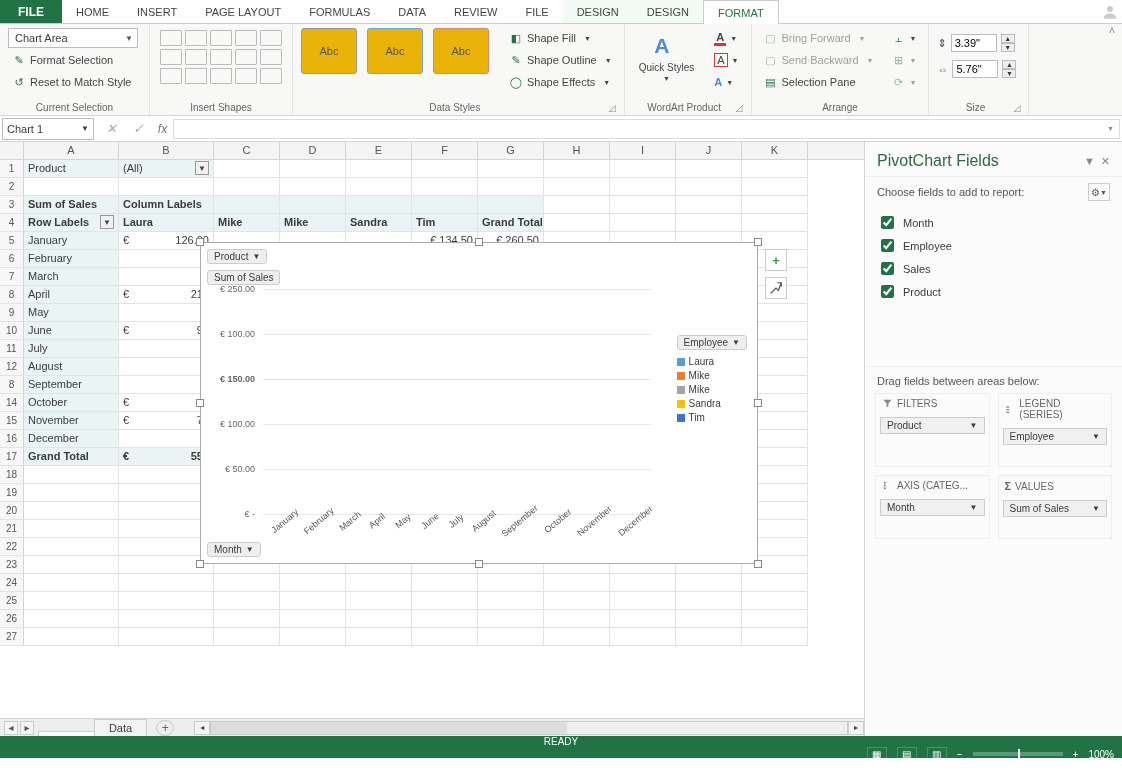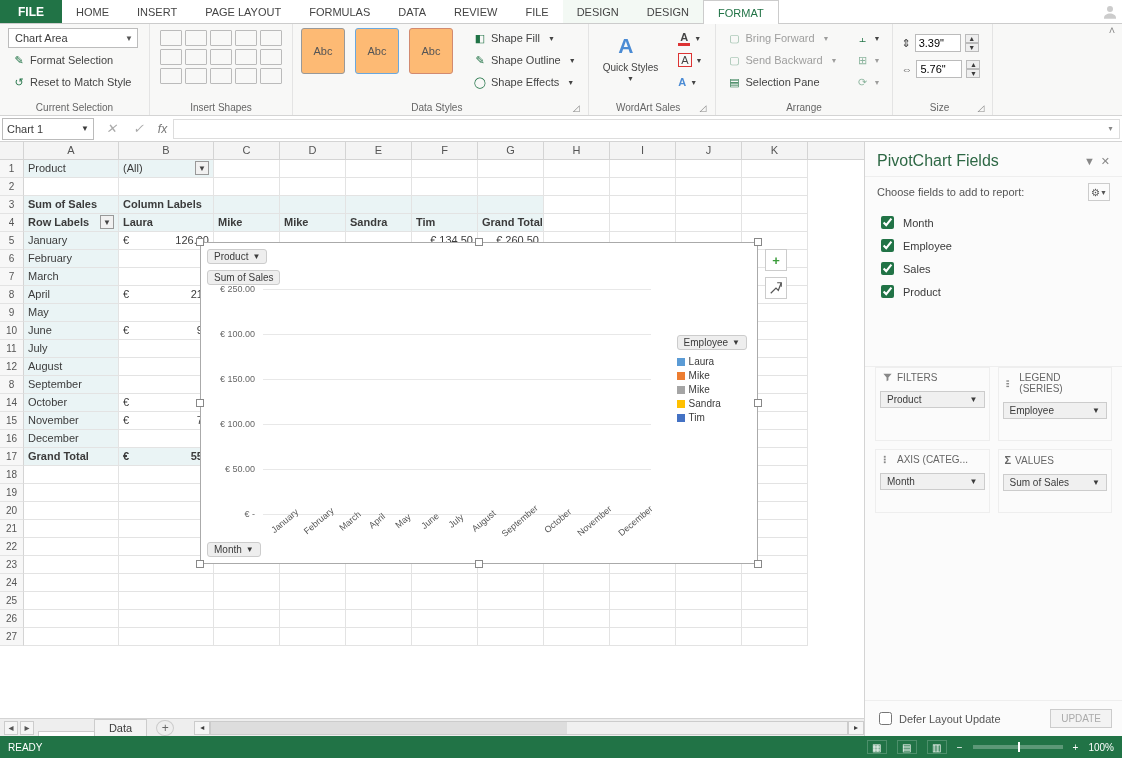--- a/index.html
+++ b/index.html
@@ -33,21 +33,21 @@
   .rgroup-title{text-align:center;font-size:10px;color:#666;padding-top:2px;white-space:nowrap;}
   .rgroup-body{flex:1;display:flex;align-items:flex-start;gap:6px;}
   .vstack{display:flex;flex-direction:column;gap:2px;}
   .combo{border:1px solid #bcbcbc;background:#fff;height:20px;padding:0 4px 0 6px;width:130px;display:flex;align-items:center;justify-content:space-between;font-size:11px;}
   .combo .caret{font-size:8px;color:#555;}
   .mini-btn{height:20px;display:flex;align-items:center;gap:4px;padding:0 4px;font-size:11px;color:#444;border-radius:2px;}
   .mini-btn .ic{width:14px;height:14px;display:inline-flex;align-items:center;justify-content:center;color:var(--green);}
   .shape-cell{width:22px;height:16px;border:1px solid #bbb;border-radius:1px;}
   .shape-box{padding:2px;display:grid;grid-template-columns:repeat(5,22px);grid-auto-rows:16px;gap:3px;}
   .abc-box{display:flex;gap:10px;}
-  .abc{width:44px;height:46px;border:1px solid #999;border-radius:3px;display:flex;align-items:center;justify-content:center;font-size:11px;color:#555;background:#fdba74;}
+  .abc{width:56px;height:46px;border:1px solid #999;border-radius:3px;display:flex;align-items:center;justify-content:center;font-size:11px;color:#555;background:#eab308;}
   .abc.blue{border-color:#6aa8de;}
   .abc.red{border-color:#d28a70;}
   .big-btn{display:flex;flex-direction:column;align-items:center;justify-content:center;gap:2px;padding:4px 6px;font-size:10px;color:#444;}
   .big-btn svg{width:28px;height:28px;}
   .spin{display:flex;align-items:center;gap:4px;}
   .spin input{width:46px;height:18px;border:1px solid #bbb;font-size:11px;padding:0 3px;}
   .spin .spinbtns{display:flex;flex-direction:column;}
   .spin .spinbtns span{width:14px;height:9px;border:1px solid #bbb;background:#eee;font-size:7px;text-align:center;line-height:7px;}
   .dlge{font-size:9px;color:#888;align-self:flex-end;margin-left:auto;}
   
@@ -125,21 +125,21 @@
   .area{border:1px solid #eee;}
   .area-h{display:flex;align-items:center;gap:4px;font-size:10px;color:#666;padding:4px 6px;}
   .area-h svg{width:11px;height:11px;fill:#888;}
   .area-body{padding:4px;min-height:42px;}
   .area-item{background:#f0f0f0;border:1px solid #ccc;padding:2px 6px;font-size:10px;display:flex;align-items:center;justify-content:space-between;}
   .area-item .caret{font-size:8px;}
   .pane-foot{margin-top:auto;padding:8px 10px;border-top:1px solid #eee;display:flex;align-items:center;}
   .pane-foot label{font-size:11px;color:#555;display:flex;align-items:center;gap:4px;}
   .pane-foot button{margin-left:auto;padding:3px 10px;font-size:10px;border:1px solid #ccc;background:#f3f3f3;color:#aaa;}
   
-  .status{height:22px;background:var(--green);color:#fff;display:flex;align-items:center;padding:0 8px;font-size:10px;}
+  .status{height:22px;background:var(--green);color:#fff;display:flex;align-items:center;padding:0 8px;font-size:10px;flex-direction:column;}
   .status .right{margin-left:auto;display:flex;align-items:center;gap:10px;}
   .view-btn{width:20px;height:14px;border:1px solid #fff3;display:inline-flex;align-items:center;justify-content:center;}
   .zoom-track{width:90px;height:4px;background:#fff4;position:relative;}
   .zoom-track::after{content:'';position:absolute;left:50%;top:-3px;width:2px;height:10px;background:#fff;}
 </style>
 </head>
 <body>
 
 <div class="tabstrip">
   <div class="file-tab">FILE</div>
@@ -255,21 +255,21 @@
             <span style="color:#444;border:1px solid #d33;padding:0 2px">A</span>
             <span class="caret" style="font-size:7px">▼</span>
           </div>
         <div class="mini-btn">
             <b style="color:#4b8bd4">A</b>
             <span class="caret" style="font-size:7px">▼</span>
           </div>
       </div>
     </div>
     <div class="rgroup-title" style="display:flex">
-        <span style="flex:1">WordArt Sales</span>
+        <span style="flex:1">WordArt Product</span>
         <span class="dlge">◿</span>
       </div>
   </div>
 
   <div class="rgroup" style="min-width:140px">
     <div class="rgroup-body">
       <div class="vstack">
         <div class="mini-btn" style="opacity:.5">
             <span class="ic">▢</span>
             <span>Bring Forward</span>
@@ -764,21 +764,21 @@
         <div><span class="chip">
               <span>Product</span>
               <span class="caret">▼</span>
             </span></div>
         <div style="margin-top:6px"><span class="chip">Sum of Sales</span></div>
         <div class="plot">
           <div class="y-axis" id="yaxis">
               <div class="y-tick" style="top: 100%;">€ -</div>
               <div class="y-tick" style="top: 80%;">€ 50.00</div>
               <div class="y-tick" style="top: 60%;">€ 100.00</div>
-              <div class="y-tick" style="top: 40%;">€ 150.00</div>
+              <div class="y-tick" style="top: 40%; font-weight: bold;">€ 150.00</div>
               <div class="y-tick" style="top: 20%;">€ 100.00</div>
               <div class="y-tick" style="top: 0%;">€ 250.00</div>
             </div>
           <div class="grid-lines" id="glines">
               <div class="grid-line" style="top: 100%;"></div>
               <div class="grid-line" style="top: 80%;"></div>
               <div class="grid-line" style="top: 60%;"></div>
               <div class="grid-line" style="top: 40%;"></div>
               <div class="grid-line" style="top: 20%;"></div>
               <div class="grid-line" style="top: 0%;"></div>
@@ -921,20 +921,21 @@
         </div>
         <div class="field">
           <input type="checkbox" checked="" style="">
           <span>Sales</span>
         </div>
         <div class="field">
           <input type="checkbox" checked="" style="">
           <span>Product</span>
         </div>
       </div>
+    <div class="areas-title">Drag fields between areas below:</div>
     <div class="areas">
       <div class="area">
         <div class="area-h">
             <svg viewBox="0 0 24 24">
               <path d="M3 4h18l-7 8v6l-4 2v-8z"></path>
             </svg>
             <span>FILTERS</span>
           </div>
         <div class="area-body">
             <div class="area-item">
@@ -980,27 +981,20 @@
             <span style="font-size:11px;font-weight:bold">Σ</span>
             <span>VALUES</span>
           </div>
         <div class="area-body">
             <div class="area-item">
               <span>Sum of Sales</span>
               <span class="caret">▼</span>
             </div>
           </div>
       </div>
-    </div>
-    <div class="pane-foot">
-      <label>
-          <input type="checkbox" style="">
-          <span>Defer Layout Update</span>
-        </label>
-      <button>UPDATE</button>
     </div>
   </div>
 </div>
 
 <div class="status">
   <span>READY</span>
   <div class="right">
     <div class="view-btn">▦</div>
     <div class="view-btn">▤</div>
     <div class="view-btn">▥</div>

